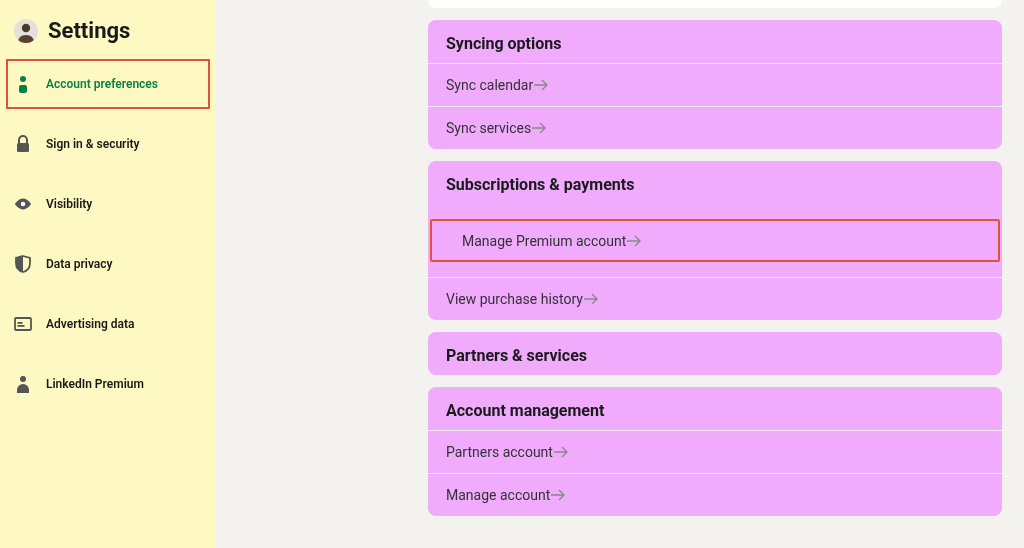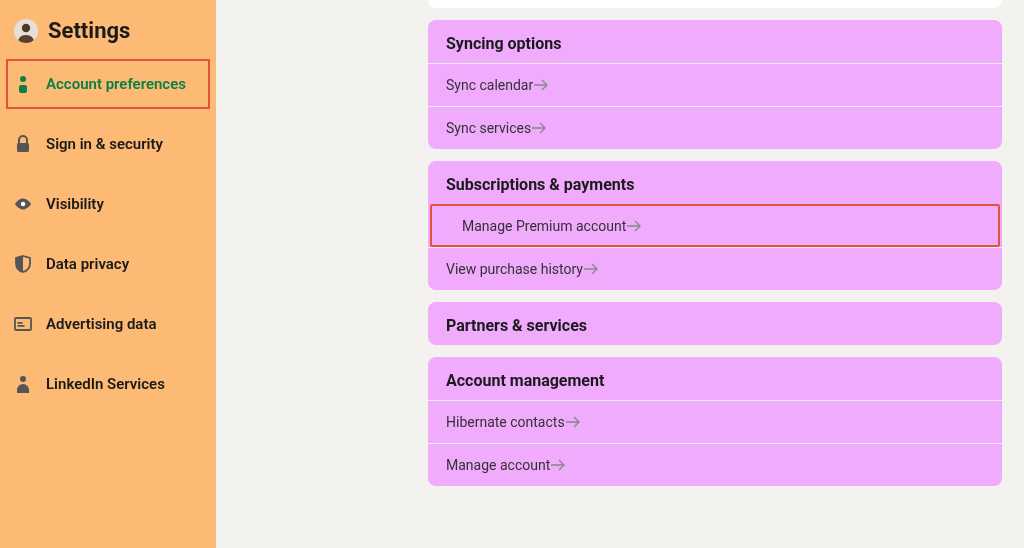--- a/index.html
+++ b/index.html
@@ -6,21 +6,21 @@
     body {
       font-family: -apple-system, BlinkMacSystemFont, "Segoe UI", Roboto, Helvetica, Arial, sans-serif;
       background: #f3f2ef;
       width: 1024px;
       height: 548px;
       overflow: hidden;
       display: flex;
     }
     .sidebar {
       width: 216px;
-      background: #fdba74;
+      background: #fef9c3;
       height: 100%;
       padding: 18px 0 0 0;
     }
     .settings-header {
       display: flex;
       align-items: center;
       gap: 10px;
       padding: 0 14px 18px 14px;
     }
     .avatar {
@@ -37,21 +37,21 @@
       font-size: 22px;
       font-weight: 700;
       color: #1a1a1a;
     }
     .nav-item {
       display: flex;
       align-items: center;
       gap: 14px;
       padding: 14px 14px;
       cursor: pointer;
-      font-size: 15px;
+      font-size: 12px;
       font-weight: 600;
       color: #1a1a1a;
       margin-bottom: 14px;
     }
     .nav-item.active {
       color: #0a7f44;
       outline: 2px solid #e0533a;
       outline-offset: 0;
       margin: 0 8px 14px 8px;
       padding: 14px 6px;
@@ -87,21 +87,21 @@
       align-items: center;
       border-top: 1px solid #efede8;
       cursor: pointer;
       font-size: 14px;
       font-weight: 400;
       color: #333;
     }
     .card-row.highlighted {
       outline: 2px solid #e0533a;
       outline-offset: -2px;
-      margin: 0 2px;
+      margin: 15px 2px;
       border-radius: 2px;
       padding-left: 32px;
     }
     .arrow {
       color: #888;
       display: flex;
     }
     .main-inner {
       margin-left: 212px;
       padding-top: 0;
@@ -178,21 +178,21 @@
     <span>Advertising data</span>
   </div>
 
   <div class="nav-item">
     <span class="nav-icon">
       <svg width="14" height="18" viewBox="0 0 14 18">
           <circle cx="7" cy="4" r="3" fill="#555"></circle>
           <path d="M1 18 v-3 a6 6 0 0 1 12 0 v3 Z" fill="#555"></path>
         </svg>
     </span>
-    <span>LinkedIn Services</span>
+    <span>LinkedIn Premium</span>
   </div>
 
 </div>
 
 <div class="main">
   <div class="main-inner">
 
     <div class="top-stub"></div>
 
     <div class="card">
@@ -235,21 +235,21 @@
       </div>
     </div>
 
     <div class="card">
       <div class="card-header">Partners &amp; services</div>
     </div>
 
     <div class="card">
       <div class="card-header">Account management</div>
       <div class="card-row">
-        <span>Hibernate contacts</span>
+        <span>Partners account</span>
         <span class="arrow">
           <svg width="16" height="14" viewBox="0 0 16 14">
               <path d="M1 7 h12 M9 2 l5 5 -5 5" stroke="#888" stroke-width="1.4" fill="none"></path>
             </svg>
         </span>
       </div>
       <div class="card-row">
         <span>Manage account</span>
         <span class="arrow">
           <svg width="16" height="14" viewBox="0 0 16 14">

